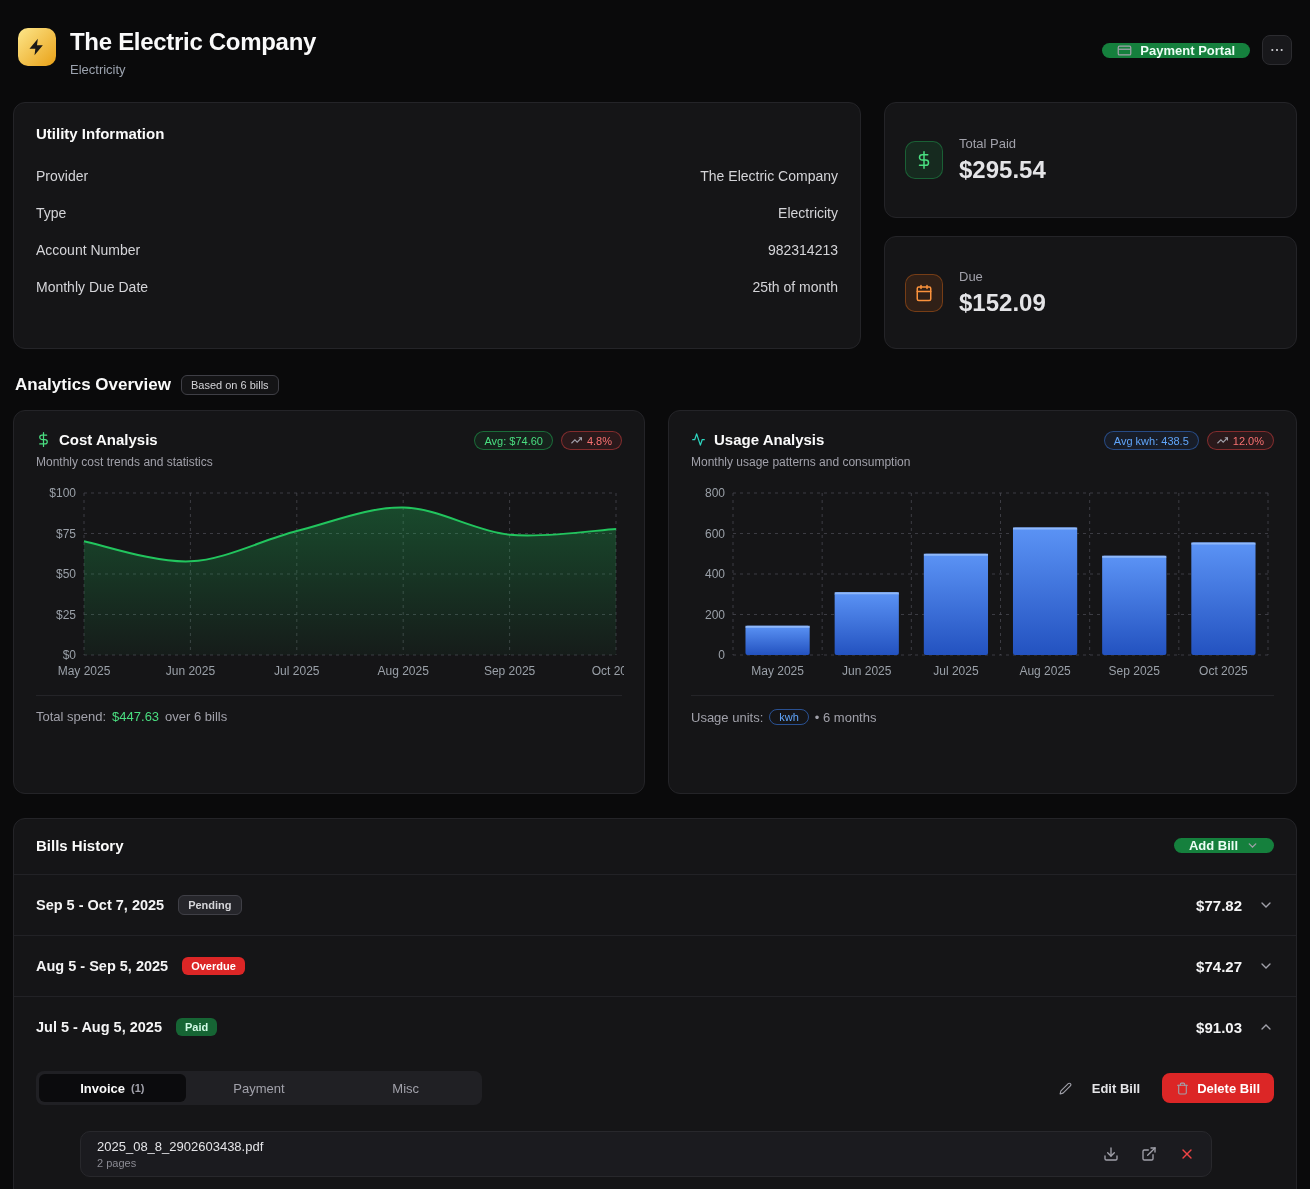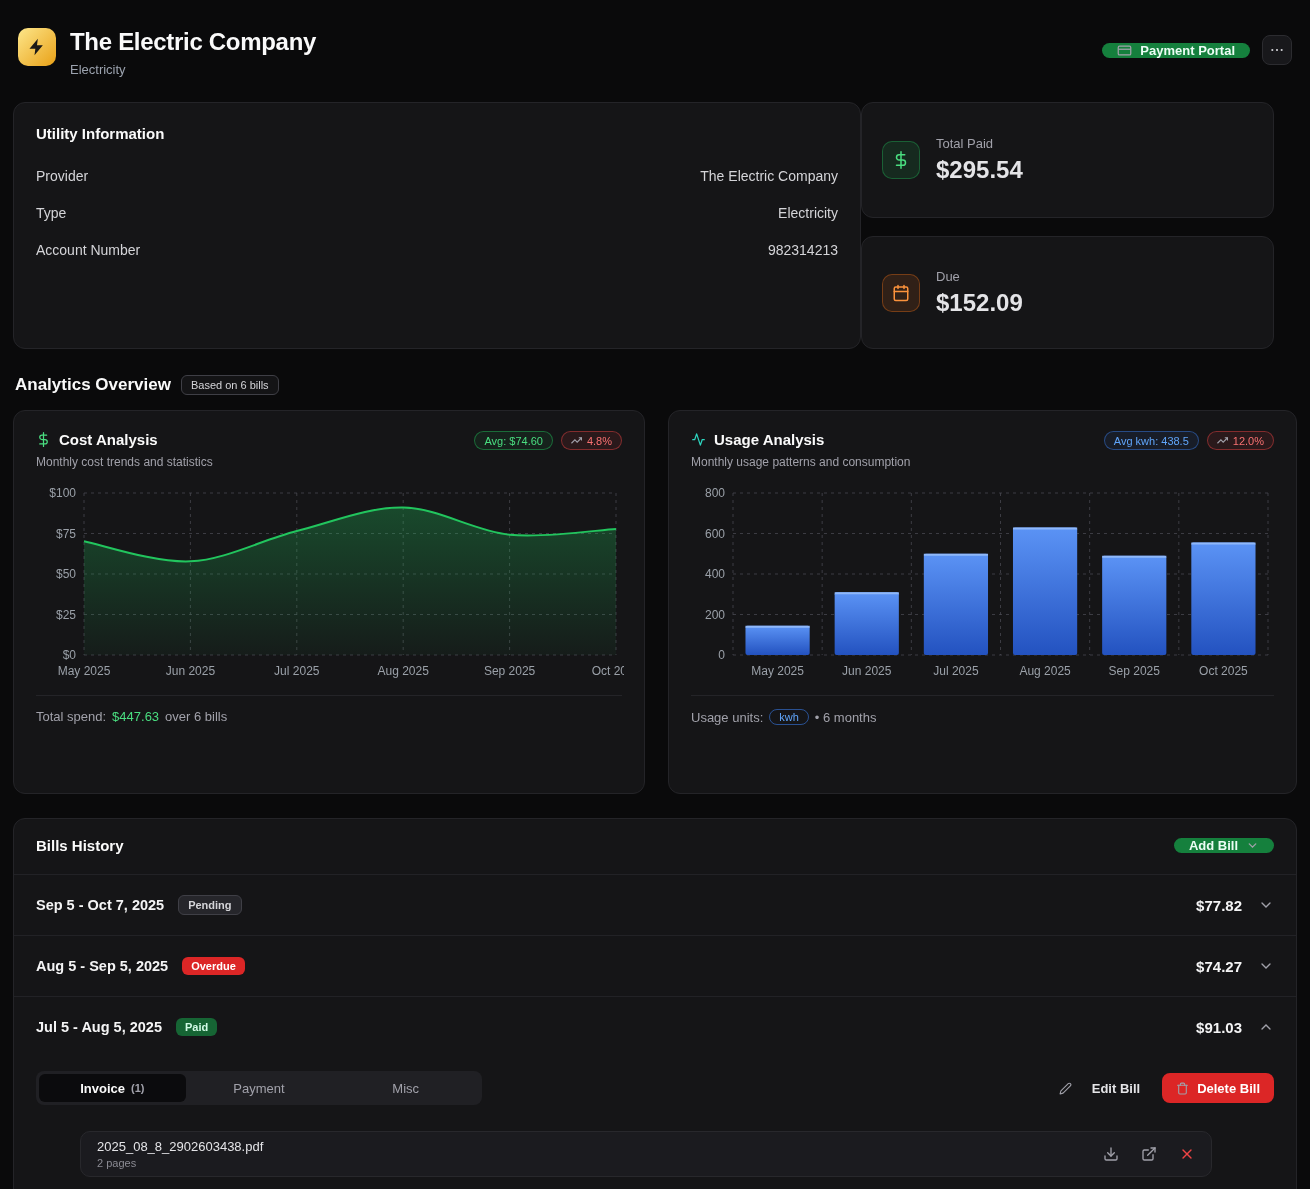--- a/index.html
+++ b/index.html
@@ -16,21 +16,21 @@
   .app-header{display:flex;justify-content:space-between;align-items:flex-start;margin:15px 5px 25px 5px}
   .brand{display:flex;gap:14px;align-items:flex-start}
   .logo{width:38px;height:38px;border-radius:10px;background:linear-gradient(135deg,#fde68a,#e9a117);display:flex;align-items:center;justify-content:center;flex:0 0 auto}
   .page-title{font-size:24px;font-weight:700;color:#fafafa;letter-spacing:-.3px}
   .page-subtitle{font-size:13px;color:#9ca3af;margin-top:6px}
   .header-right{display:flex;gap:12px;align-items:center;margin-top:7px}
   .btn-green{display:inline-flex;align-items:center;gap:8px;background:#15803d;color:#ecfdf5;border:none;border-radius:8px;height:15px;padding:0 15px;font-size:13px;font-weight:700;cursor:pointer;font-family:inherit}
   .btn-more{width:30px;height:30px;border-radius:8px;background:#18181b;border:1px solid #2c2c30;display:flex;align-items:center;justify-content:center;color:#d4d4d8;cursor:pointer}
 
   
-  .top-grid{display:grid;grid-template-columns:848px 413px;}
+  .top-grid{display:grid;grid-template-columns:848px 413px;gap:23px}
   .utility-card{height:247px;padding:22px}
   .card-title{font-size:15px;font-weight:700;color:#fafafa}
   .info-rows{margin-top:26px;display:flex;flex-direction:column;gap:21px}
   .info-row{display:flex;justify-content:space-between;font-size:14px}
   .info-label{color:#d4d4d8}
   .info-value{color:#d4d4d8}
   .summary-col{display:flex;flex-direction:column;gap:18px}
   .summary-card{display:flex;align-items:center;gap:16px;padding:0 20px}
   .summary-card.paid{height:116px}
   .summary-card.due{height:113px}
@@ -147,20 +147,24 @@
           <span class="info-label">Provider</span>
           <span class="info-value">The Electric Company</span>
         </div>
         <div class="info-row">
           <span class="info-label">Type</span>
           <span class="info-value">Electricity</span>
         </div>
         <div class="info-row">
           <span class="info-label">Account Number</span>
           <span class="info-value">982314213</span>
+        </div>
+        <div class="info-row">
+          <span class="info-label">Monthly Due Date</span>
+          <span class="info-value">25th of month</span>
         </div>
       </div>
     </section>
 
     <div class="summary-col">
       <section class="card summary-card paid">
         <div class="icon-tile green">
           <svg width="18" height="18" viewBox="0 0 24 24" fill="none" stroke="currentColor" stroke-width="2" stroke-linecap="round">
               <path d="M12 1v22"></path>
               <path d="M17 5H9.5a3.5 3.5 0 0 0 0 7h5a3.5 3.5 0 0 1 0 7H6"></path>

